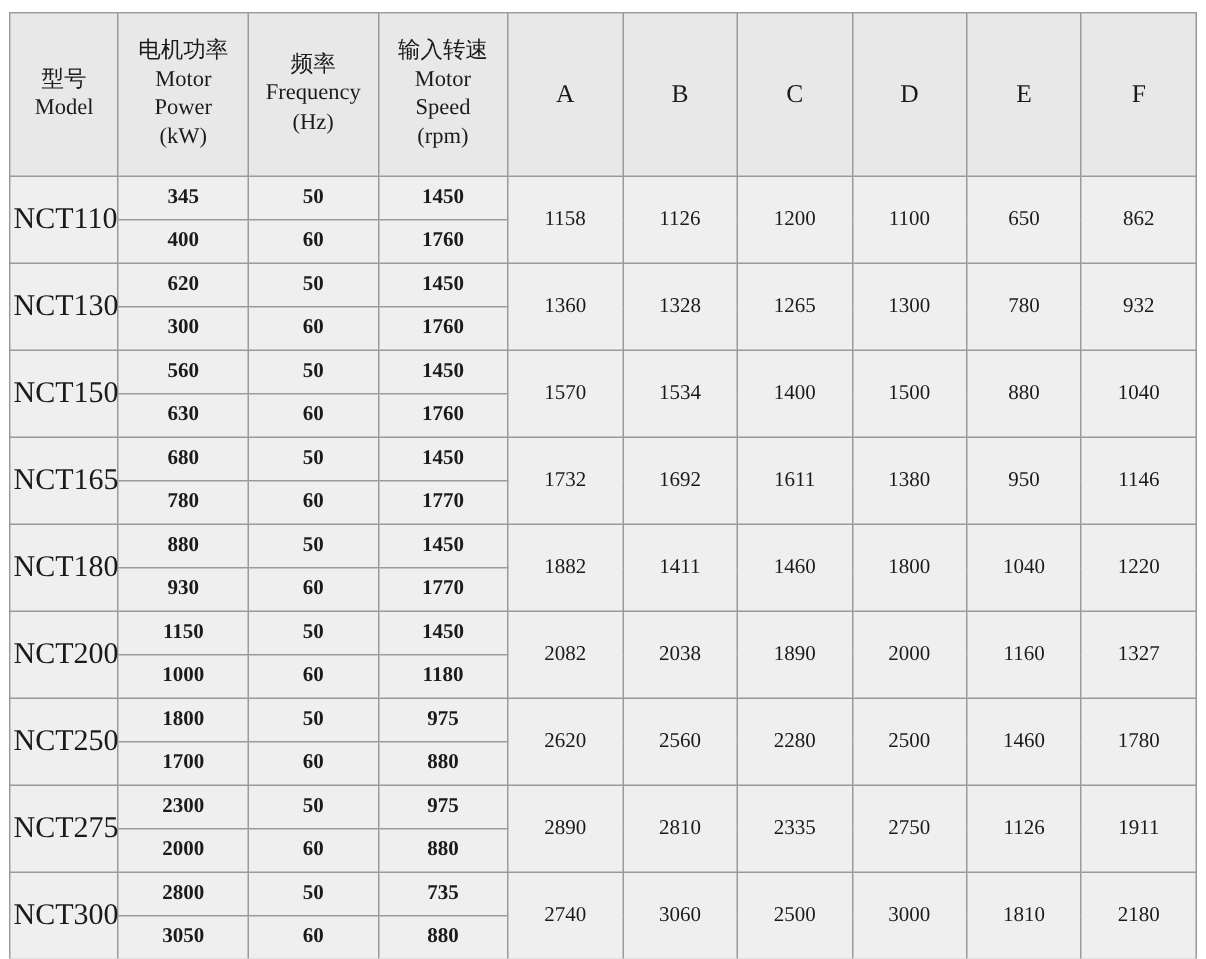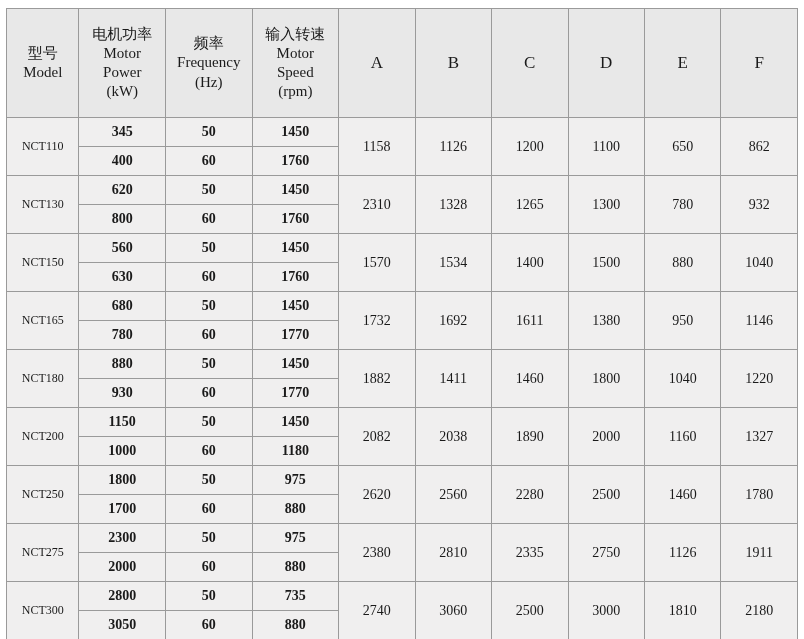--- a/index.html
+++ b/index.html
@@ -46,21 +46,21 @@
     font-size: 17px;
   }
   
   tbody td {
     background: #f0efef;
     font-size: 14px;
     height: 28px;
     padding: 0 2px;
   }
   tbody td.model {
-    font-size: 12px;
+    font-size: 20px;
     background: #f0efef;
   }
   tbody td.dim {
     font-size: 14px;
     text-align: center;
   }
   tbody tr.row-a td.val,
   tbody tr.row-b td.val {
     font-size: 14px;
     font-weight: bold;
@@ -148,29 +148,29 @@
         <tr class="row-b">
           <td class="val">400</td>
           <td class="val">60</td>
           <td class="val">1760</td>
         </tr>
         <tr class="row-a">
           <td class="model" rowspan="2">NCT130</td>
           <td class="val">620</td>
           <td class="val">50</td>
           <td class="val">1450</td>
-          <td class="dim" rowspan="2">2310</td>
+          <td class="dim" rowspan="2">1360</td>
           <td class="dim" rowspan="2">1328</td>
           <td class="dim" rowspan="2">1265</td>
           <td class="dim" rowspan="2">1300</td>
           <td class="dim" rowspan="2">780</td>
           <td class="dim" rowspan="2">932</td>
         </tr>
         <tr class="row-b">
-          <td class="val">800</td>
+          <td class="val">300</td>
           <td class="val">60</td>
           <td class="val">1760</td>
         </tr>
         <tr class="row-a">
           <td class="model" rowspan="2">NCT150</td>
           <td class="val">560</td>
           <td class="val">50</td>
           <td class="val">1450</td>
           <td class="dim" rowspan="2">1570</td>
           <td class="dim" rowspan="2">1534</td>
@@ -250,21 +250,21 @@
         <tr class="row-b">
           <td class="val">1700</td>
           <td class="val">60</td>
           <td class="val">880</td>
         </tr>
         <tr class="row-a">
           <td class="model" rowspan="2">NCT275</td>
           <td class="val">2300</td>
           <td class="val">50</td>
           <td class="val">975</td>
-          <td class="dim" rowspan="2">2380</td>
+          <td class="dim" rowspan="2">2890</td>
           <td class="dim" rowspan="2">2810</td>
           <td class="dim" rowspan="2">2335</td>
           <td class="dim" rowspan="2">2750</td>
           <td class="dim" rowspan="2">1126</td>
           <td class="dim" rowspan="2">1911</td>
         </tr>
         <tr class="row-b">
           <td class="val">2000</td>
           <td class="val">60</td>
           <td class="val">880</td>

